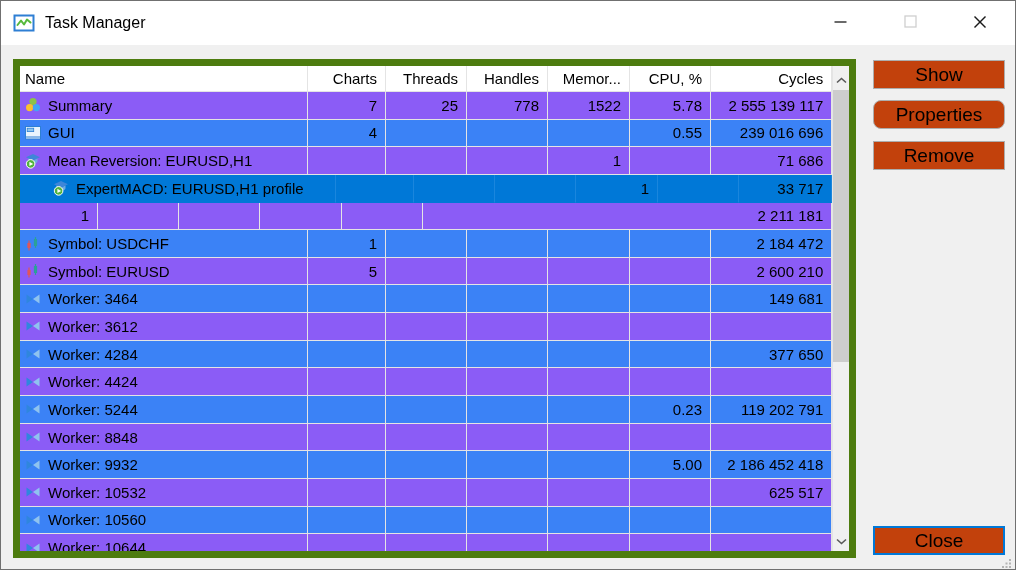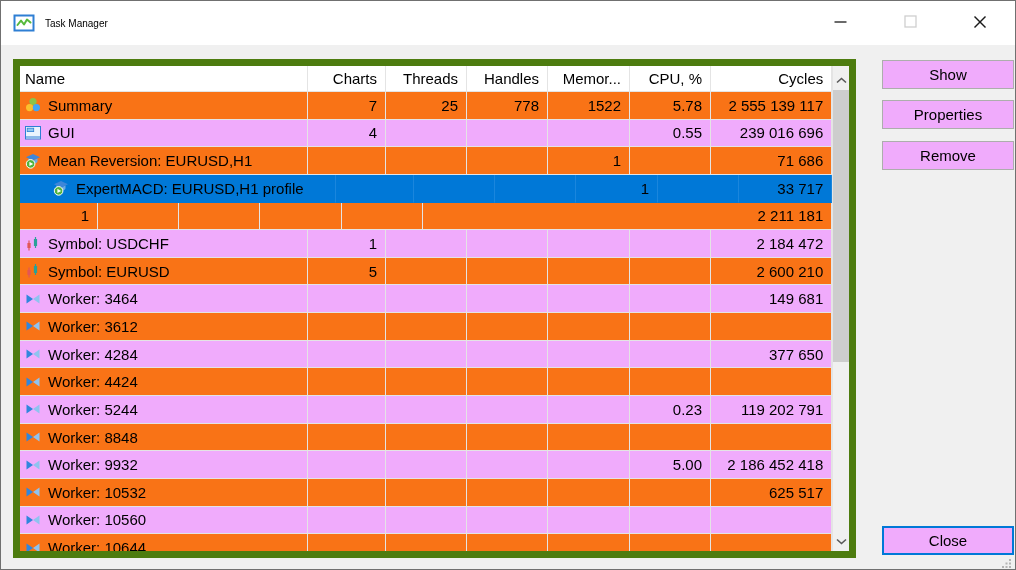--- a/index.html
+++ b/index.html
@@ -17,21 +17,21 @@
     border: 1px solid #707070;
     overflow: hidden;
   }
   
   .titlebar {
     position: absolute; left:0; top:0; width:100%; height:44px;
     background: #ffffff;
     display: flex; align-items: center;
   }
   .app-icon { margin-left: 12px; width:22px; height:22px; display:flex; }
-  .title-text { margin-left: 10px; font-size: 10px; color:#000; }
+  .title-text { margin-left: 10px; font-size: 16px; color:#000; }
   .win-controls {
     position:absolute; right:0; top:0; height:44px; display:flex;
   }
   .win-btn {
     width:70px; height:44px; display:flex; align-items:center; justify-content:center;
     background:transparent; border:none; cursor:default;
   }
   
   .task-table {
     position:absolute; left:12px; top:58px; width:843px; height:499px;
@@ -40,22 +40,22 @@
   }
   .grid { width:824px; height:100%; overflow:hidden; }
   .hrow { display:flex; height:26px; background:#ffffff; }
   .hcell {
     display:flex; align-items:center; justify-content:flex-end;
     padding: 0 8px 0 0;
     border-right:1px solid #e4e4e4;
     border-bottom:1px solid #e4e4e4;
     white-space:nowrap; overflow:hidden;
   }
-  .trow { display:flex; height:27.65px; background:#f97316; }
-  .trow.alt { background:#f0abfc;justify-content:space-between; }
+  .trow { display:flex; height:27.65px; background:#8b5cf6; }
+  .trow.alt { background:#3b82f6;justify-content:space-between; }
   .trow.selected { background:#0078d7; color:#000000;padding-left:28px; }
   .cell {
     display:flex; align-items:center; justify-content:flex-end;
     padding:0 8px 0 0;
     border-right:1px solid #e4e4e4;
     border-bottom:1px solid #e4e4e4;
     white-space:nowrap; overflow:hidden;
   }
   .trow.selected .cell { border-right-color:#1a86dd; border-bottom-color:#0078d7; }
   .c-name   { width:288px; justify-content:flex-start; padding:0 4px 0 5px; }
@@ -79,26 +79,26 @@
   }
   .sb-up { top:0; }
   .sb-down { bottom:0; }
   .sb-thumb {
     position:absolute; left:0; top:24px; width:16px; height:272px;
     background:#cdcdcd;
   }
   
   .side-btn {
     position:absolute; left:872px; width:132px; height:29px;
-    background:#f0abfc; border:1px solid #adadad;
-    font-family:"Liberation Sans", sans-serif; font-size:15px; color:#000;
-    display:flex; align-items:center; justify-content:center;margin-left:9px;
+    background:#c2410c; border:1px solid #adadad;
+    font-family:"Liberation Sans", sans-serif; font-size:19px; color:#000;
+    display:flex; align-items:center; justify-content:center;
   }
   .btn-show { top:59px; }
-  .btn-properties { top:99px; }
+  .btn-properties { top:99px;border-radius:8px; }
   .btn-remove { top:140px; }
   .btn-close { top:525px; border:2px solid #0078d7; }
   
   .resize-grip { position:absolute; right:3px; bottom:3px; width:11px; height:11px; }
 </style>
 </head>
 <body>
 
 <div class="window">
 

